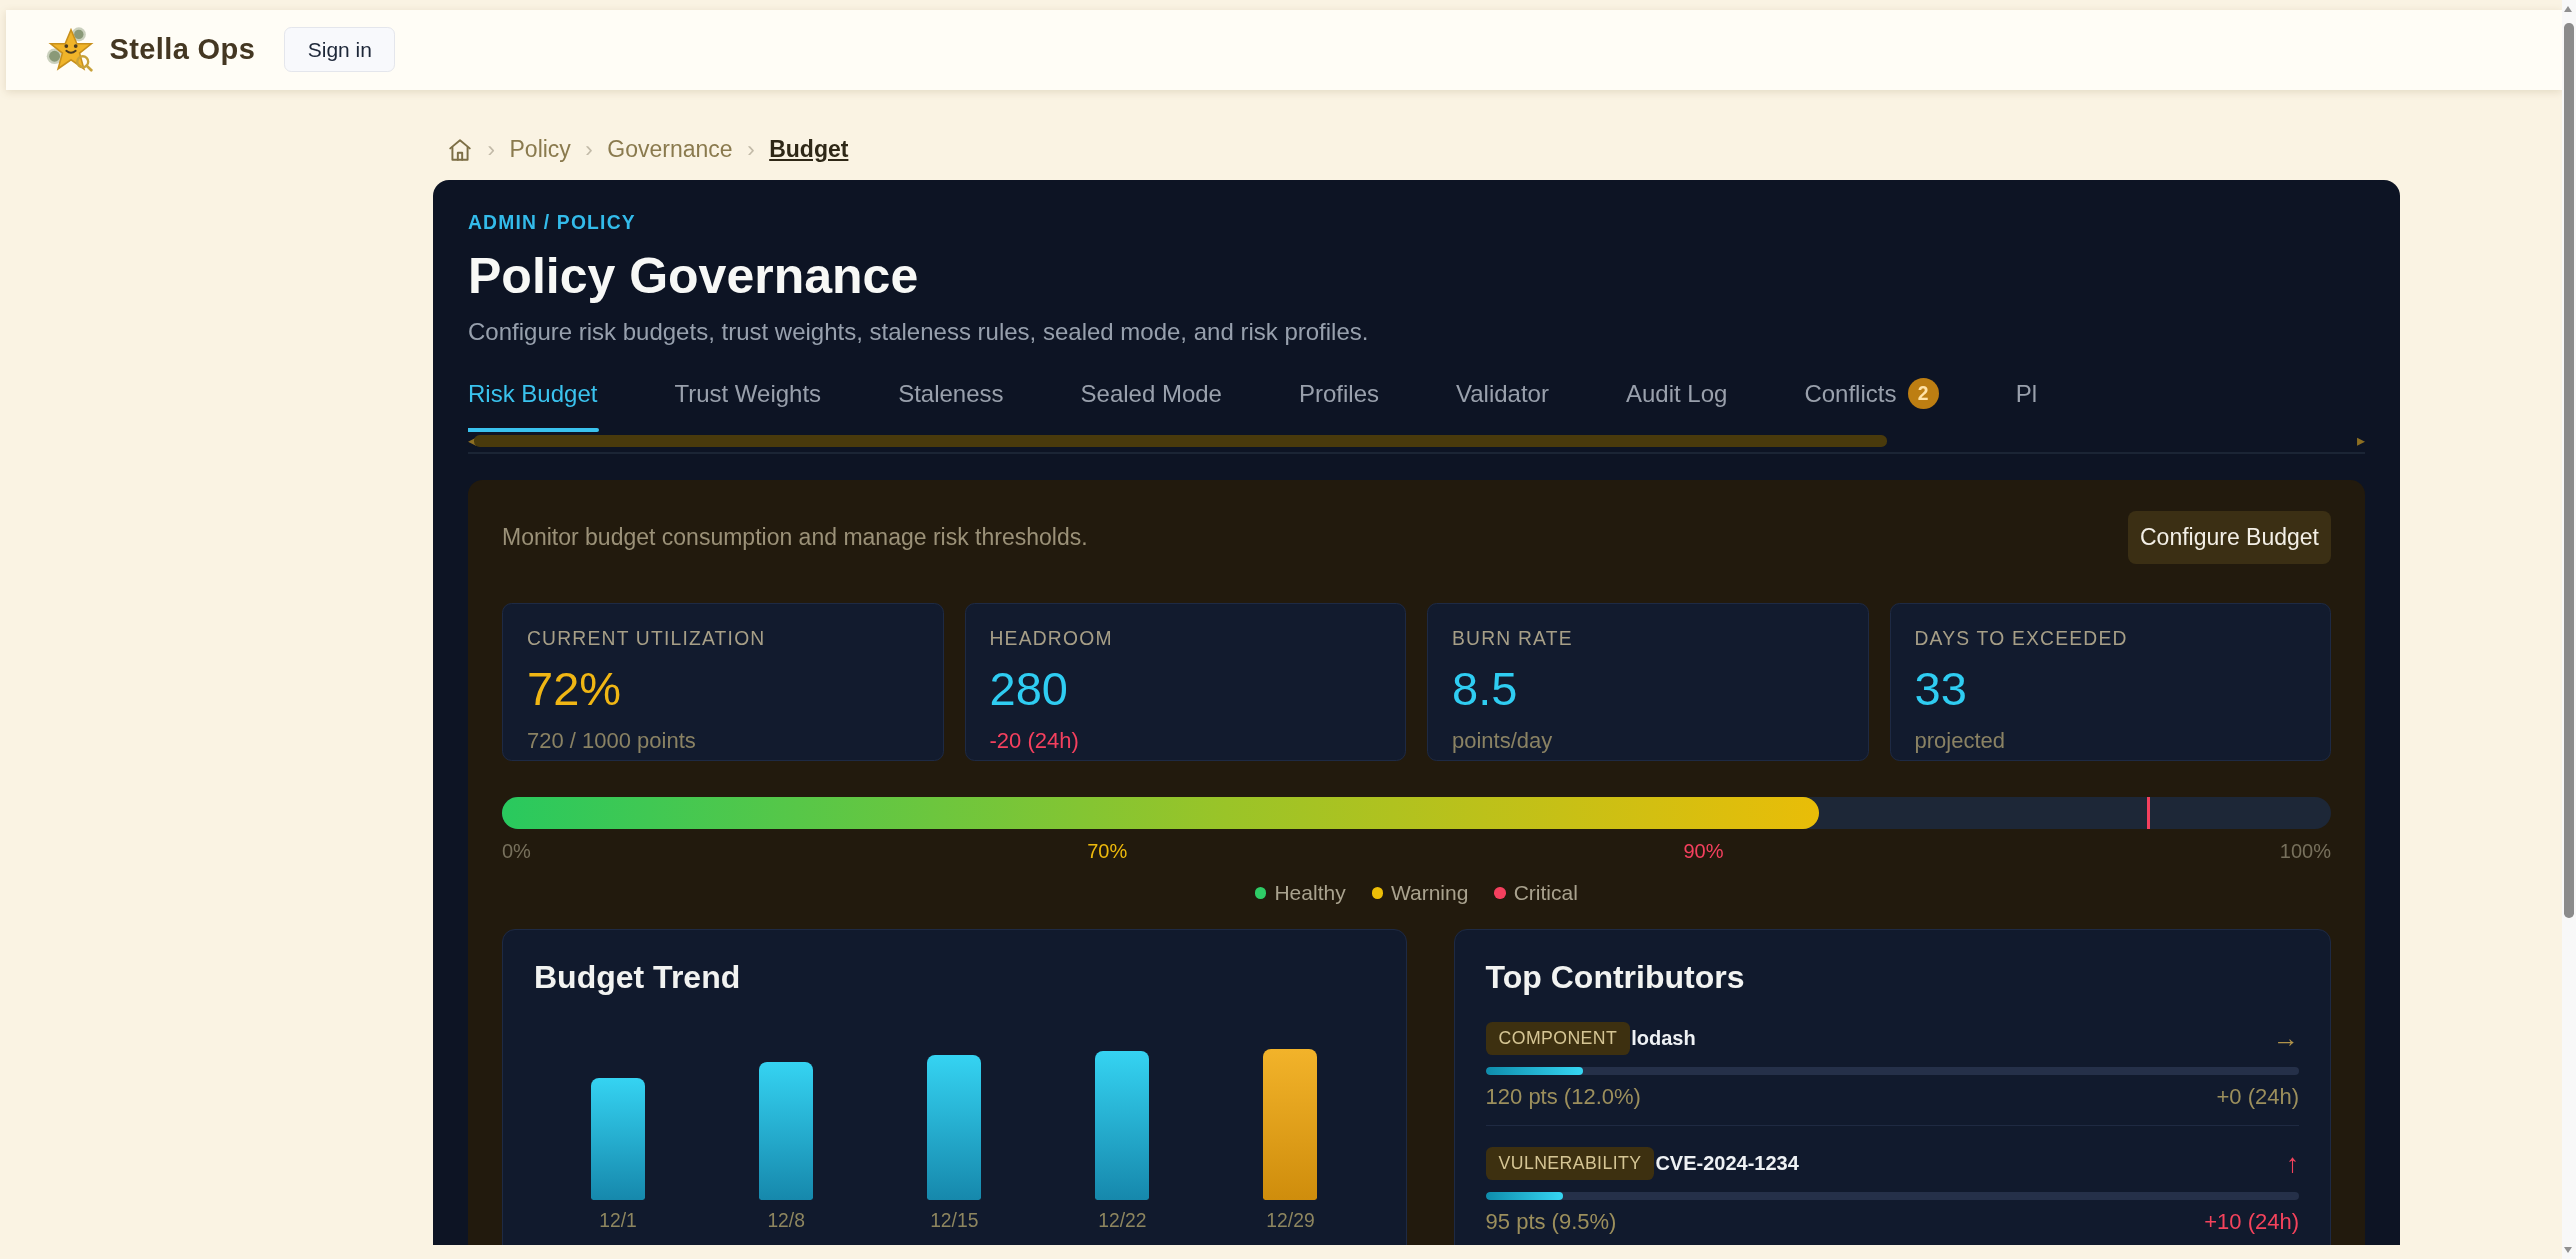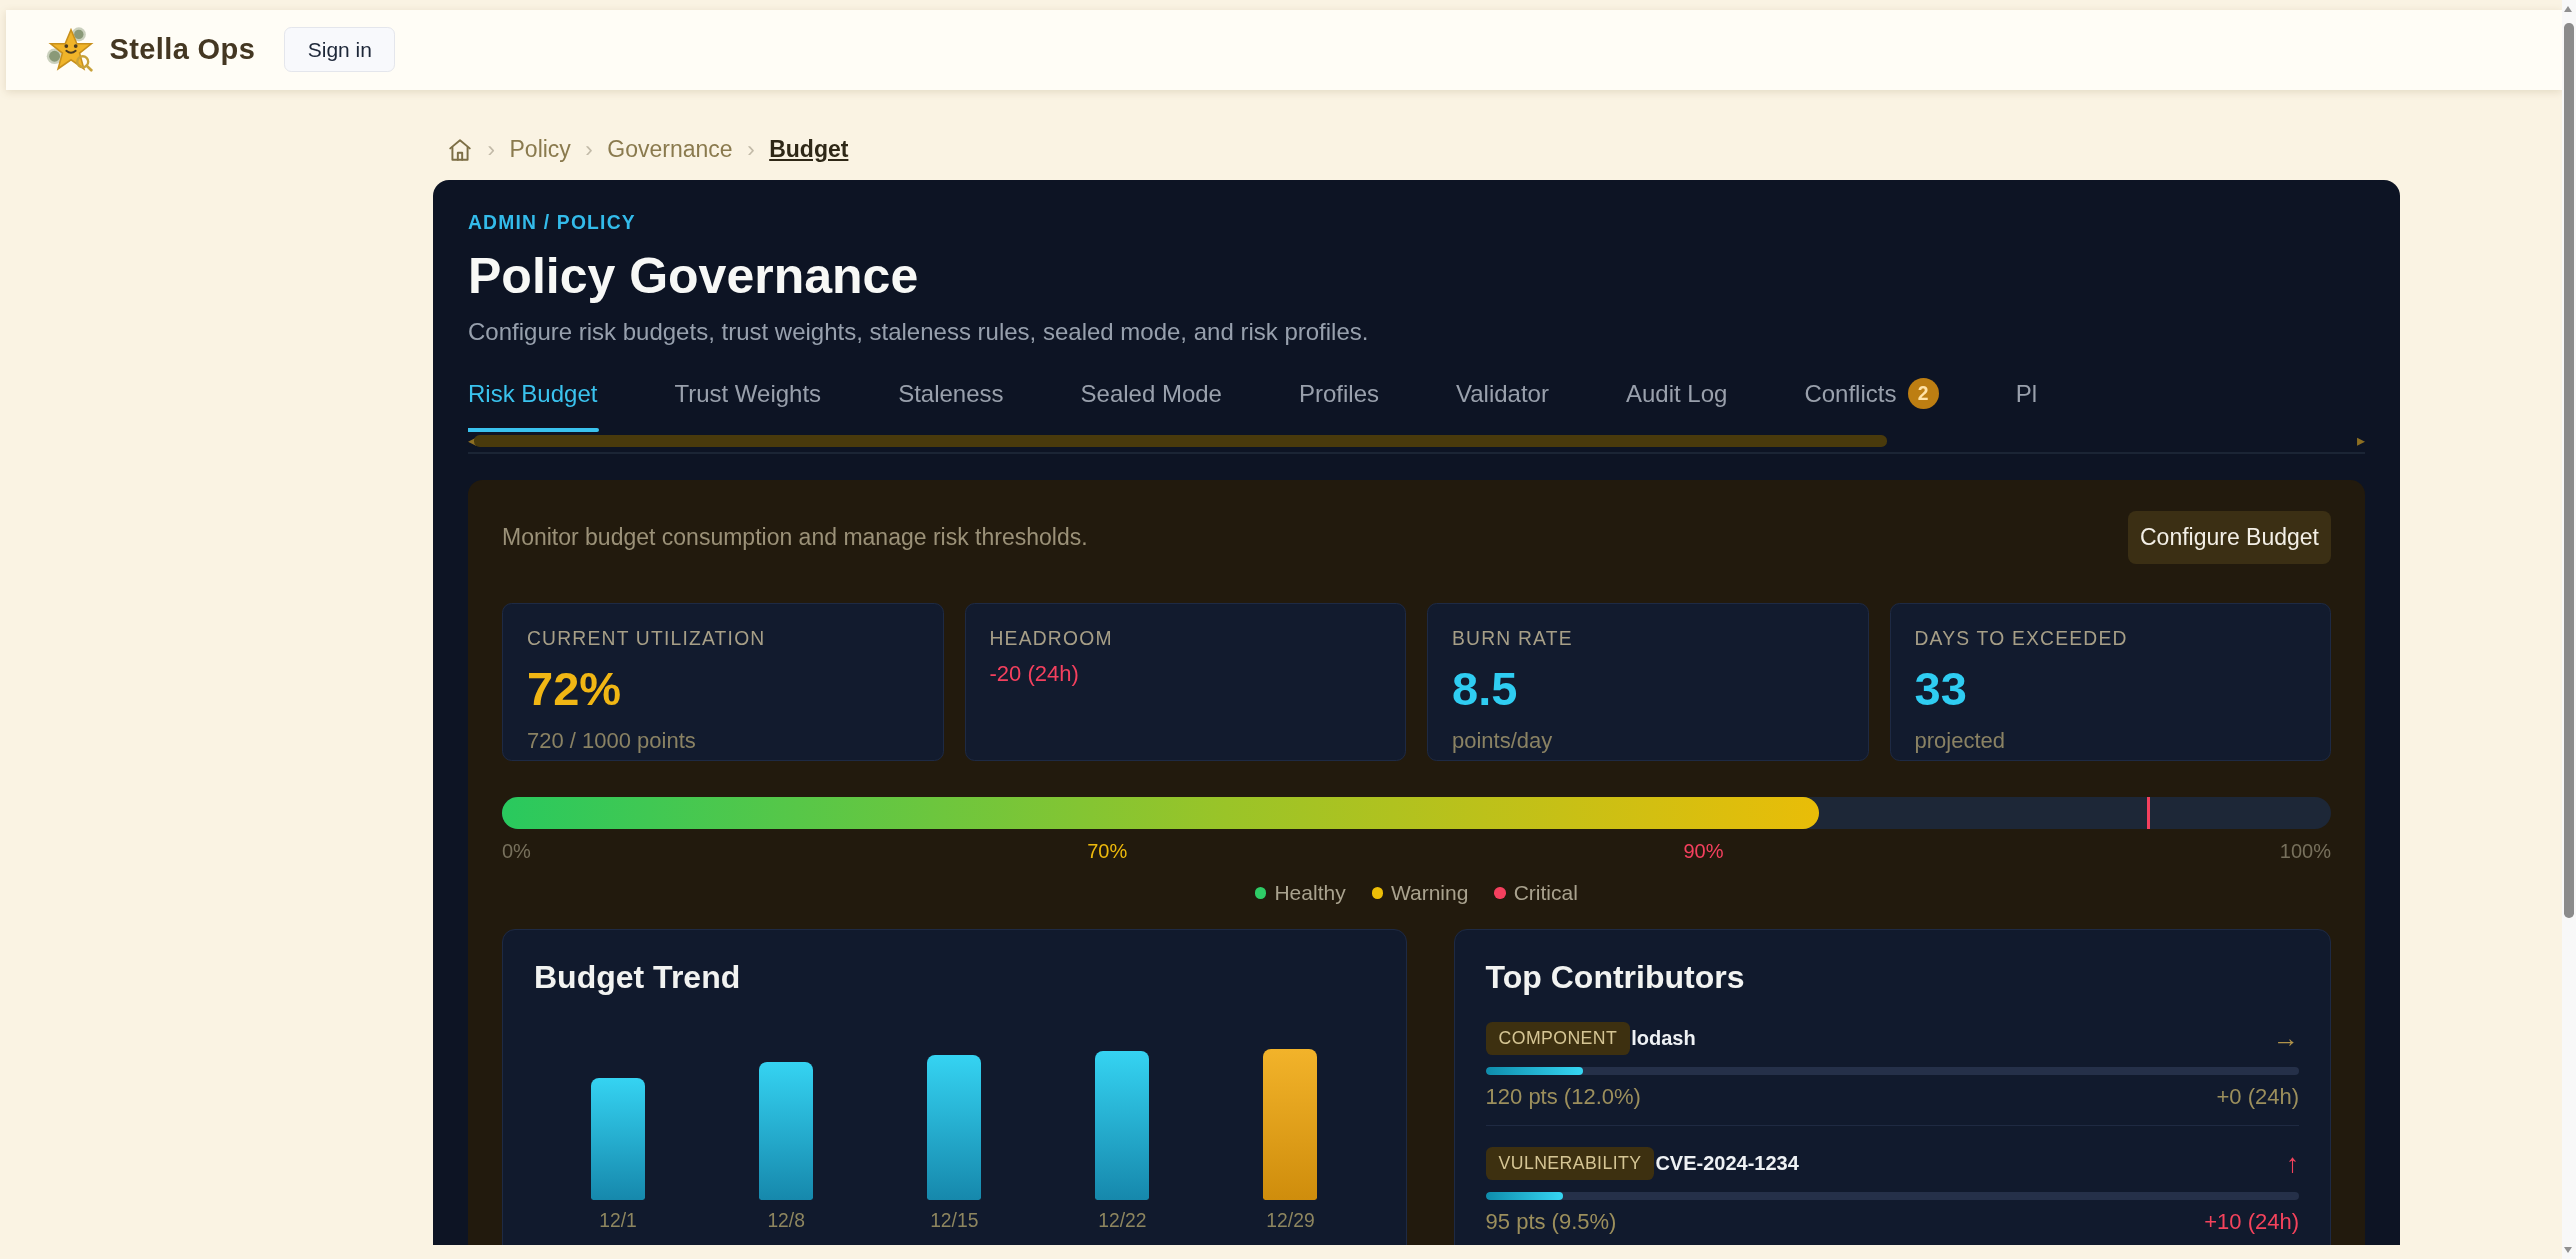--- a/index.html
+++ b/index.html
@@ -81,21 +81,21 @@
     font-family: inherit; font-size: 23px; color: #f3efe6; padding: 13px 12px;
   }
 
   
   .stats-grid { display: grid; grid-template-columns: repeat(4, 1fr); gap: 21px; margin-top: 39px; }
   .stat-card {
     background: #121b2e; border: 0.8px solid #1e2a44; border-radius: 9.7px;
     height: 158px; padding: 24px 24px;
   }
   .stat-label { font-size: 19.3px; letter-spacing: 1.2px; color: #a79f87; }
-  .stat-value { font-size: 47px; font-weight: 700; margin-top: 11.3px; }
+  .stat-value { font-size: 47px; font-weight: 400; margin-top: 11.3px; }
   .stat-sub { font-size: 22px; margin-top: 11.3px; }
 
   
   .util-bar { position: relative; margin-top: 36px; height: 32px; border-radius: 16px; background: #1d2737; }
   .util-fill { position: absolute; left: 0; top: 0; bottom: 0; border-radius: 16px;
     background: linear-gradient(90deg, #29c95e 0%, #9ac428 55%, #e9bd08 100%); }
   .util-marker { position: absolute; top: 0; bottom: 0; width: 3.2px; background: #f4405e; }
   .util-ticks { display: flex; justify-content: space-between; margin-top: 11.3px; font-size: 20px; }
   .tick-muted { color: #77705c; } .tick-warning { color: #edb90c; } .tick-critical { color: #f4405e; }
   .util-legend { display: flex; justify-content: center; gap: 26px; margin-top: 17.7px; font-size: 21px; color: #a9a28e; }
@@ -230,20 +230,21 @@
     </div>
 
     <div class="stats-grid" id="stats">
         <div class="stat-card">
           <div class="stat-label">CURRENT UTILIZATION</div>
           <div class="stat-value" style="color: rgb(240, 182, 20);">72%</div>
           <div class="stat-sub" style="color: rgb(138, 130, 99);">720 / 1000 points</div>
         </div>
         <div class="stat-card">
           <div class="stat-label">HEADROOM</div>
+          <div class="stat-value" style="color: rgb(47, 205, 242);">280</div>
           <div class="stat-sub" style="color: rgb(244, 64, 94);">-20 (24h)</div>
         </div>
         <div class="stat-card">
           <div class="stat-label">BURN RATE</div>
           <div class="stat-value" style="color: rgb(47, 205, 242);">8.5</div>
           <div class="stat-sub" style="color: rgb(138, 130, 99);">points/day</div>
         </div>
         <div class="stat-card">
           <div class="stat-label">DAYS TO EXCEEDED</div>
           <div class="stat-value" style="color: rgb(47, 205, 242);">33</div>

